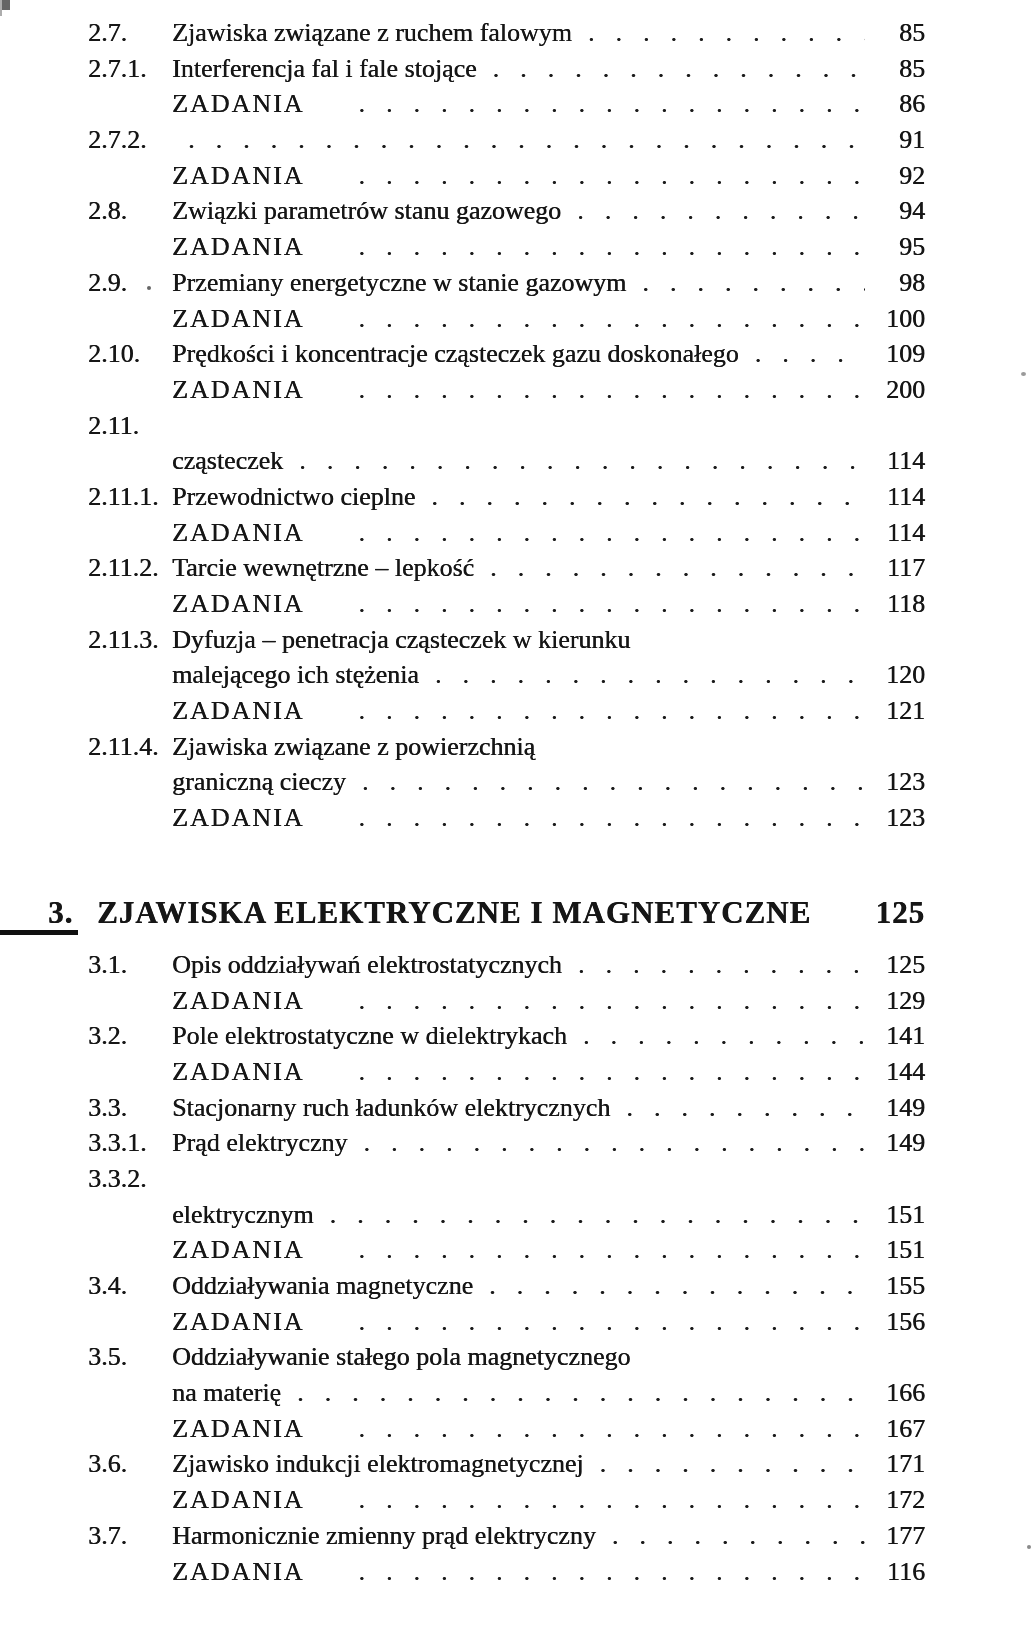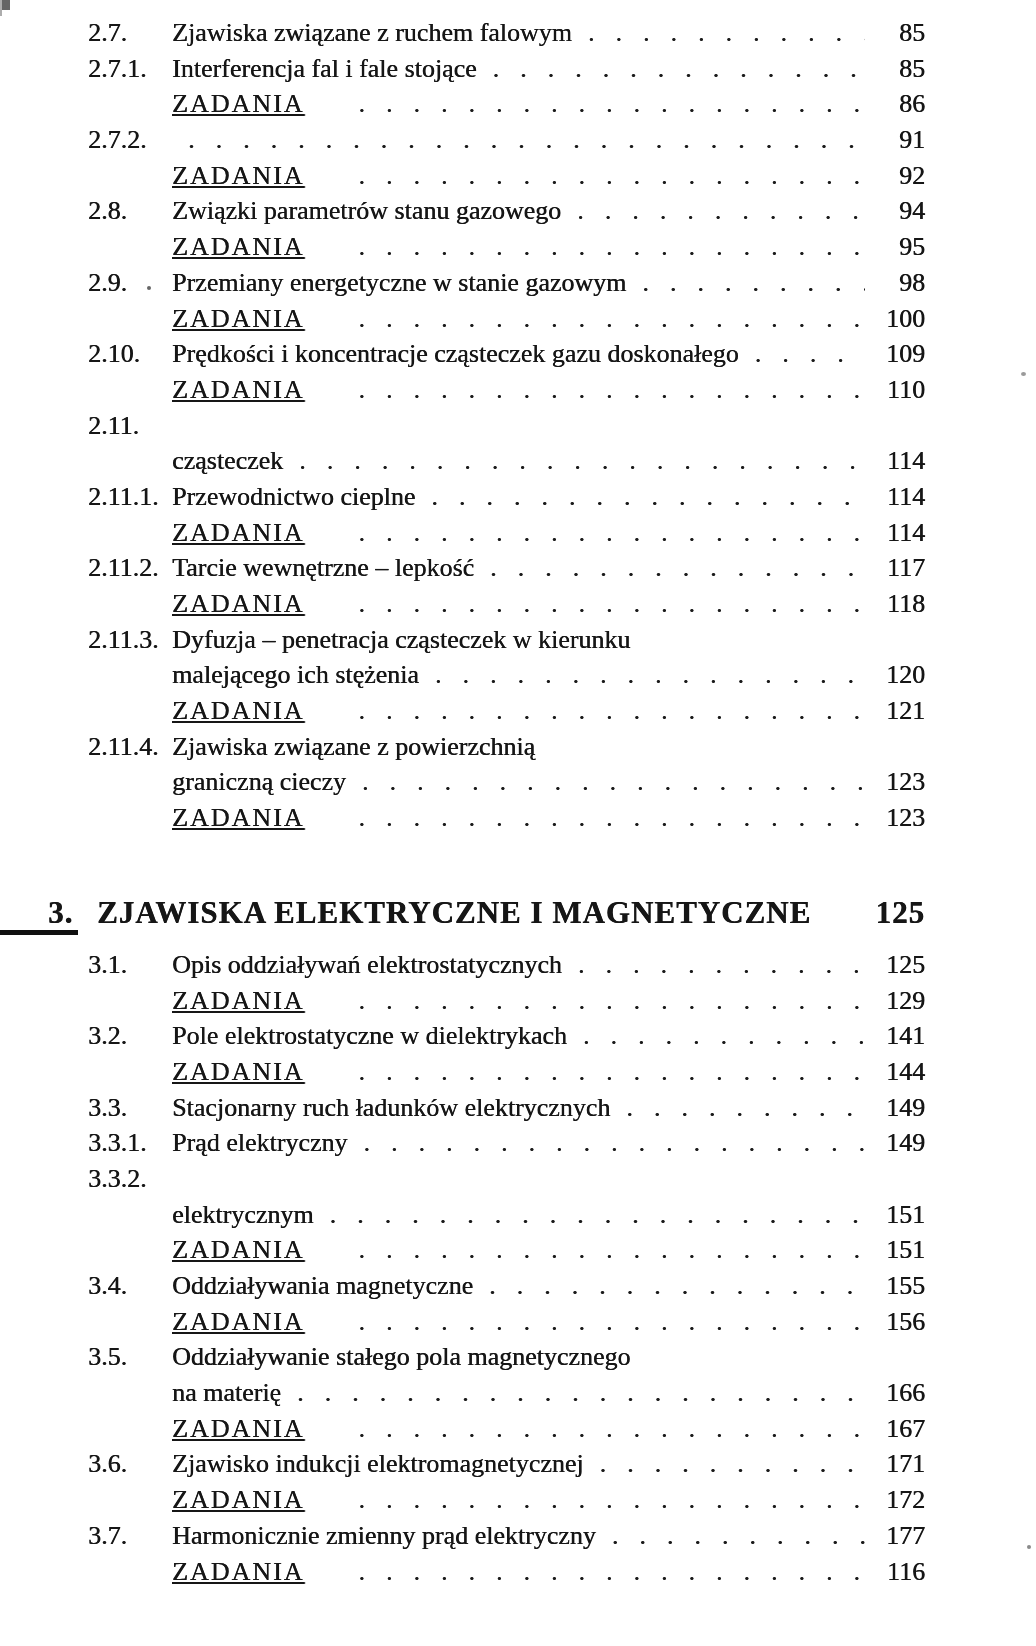--- a/index.html
+++ b/index.html
@@ -27,21 +27,21 @@
   .toc-line .text{flex:none;}
   .toc-line .dots{
     flex:1;
     overflow:hidden;
     white-space:nowrap;
     margin-left:16px;
     letter-spacing:21px;
     color:#1a1a1a;
   }
   .toc-line .page{flex:none;width:60px;text-align:right;}
-  .toc-line.zadania .text{letter-spacing:2px;text-decoration:underline;}
+  .toc-line.zadania .text{letter-spacing:2px;}
   .toc-line.zadania .dots{margin-left:54px;}
 
   .chapter{
     position:relative;
     display:flex;
     align-items:baseline;
     height:48px;
     line-height:48px;
     margin-top:53px;
     margin-bottom:10px;
@@ -131,21 +131,21 @@
       <div class="toc-line">
         <span class="num">2.10.</span>
         <span class="text">Prędkości i koncentracje cząsteczek gazu doskonałego</span>
         <span class="dots">............................................................</span>
         <span class="page">109</span>
       </div>
       <div class="toc-line zadania">
         <span class="num"></span>
         <span class="text">ZADANIA</span>
         <span class="dots">............................................................</span>
-        <span class="page">110</span>
+        <span class="page">200</span>
       </div>
       <div class="toc-line">
         <span class="num">2.11.</span>
       </div>
       <div class="toc-line">
         <span class="num"></span>
         <span class="text">cząsteczek</span>
         <span class="dots">............................................................</span>
         <span class="page">114</span>
       </div>

